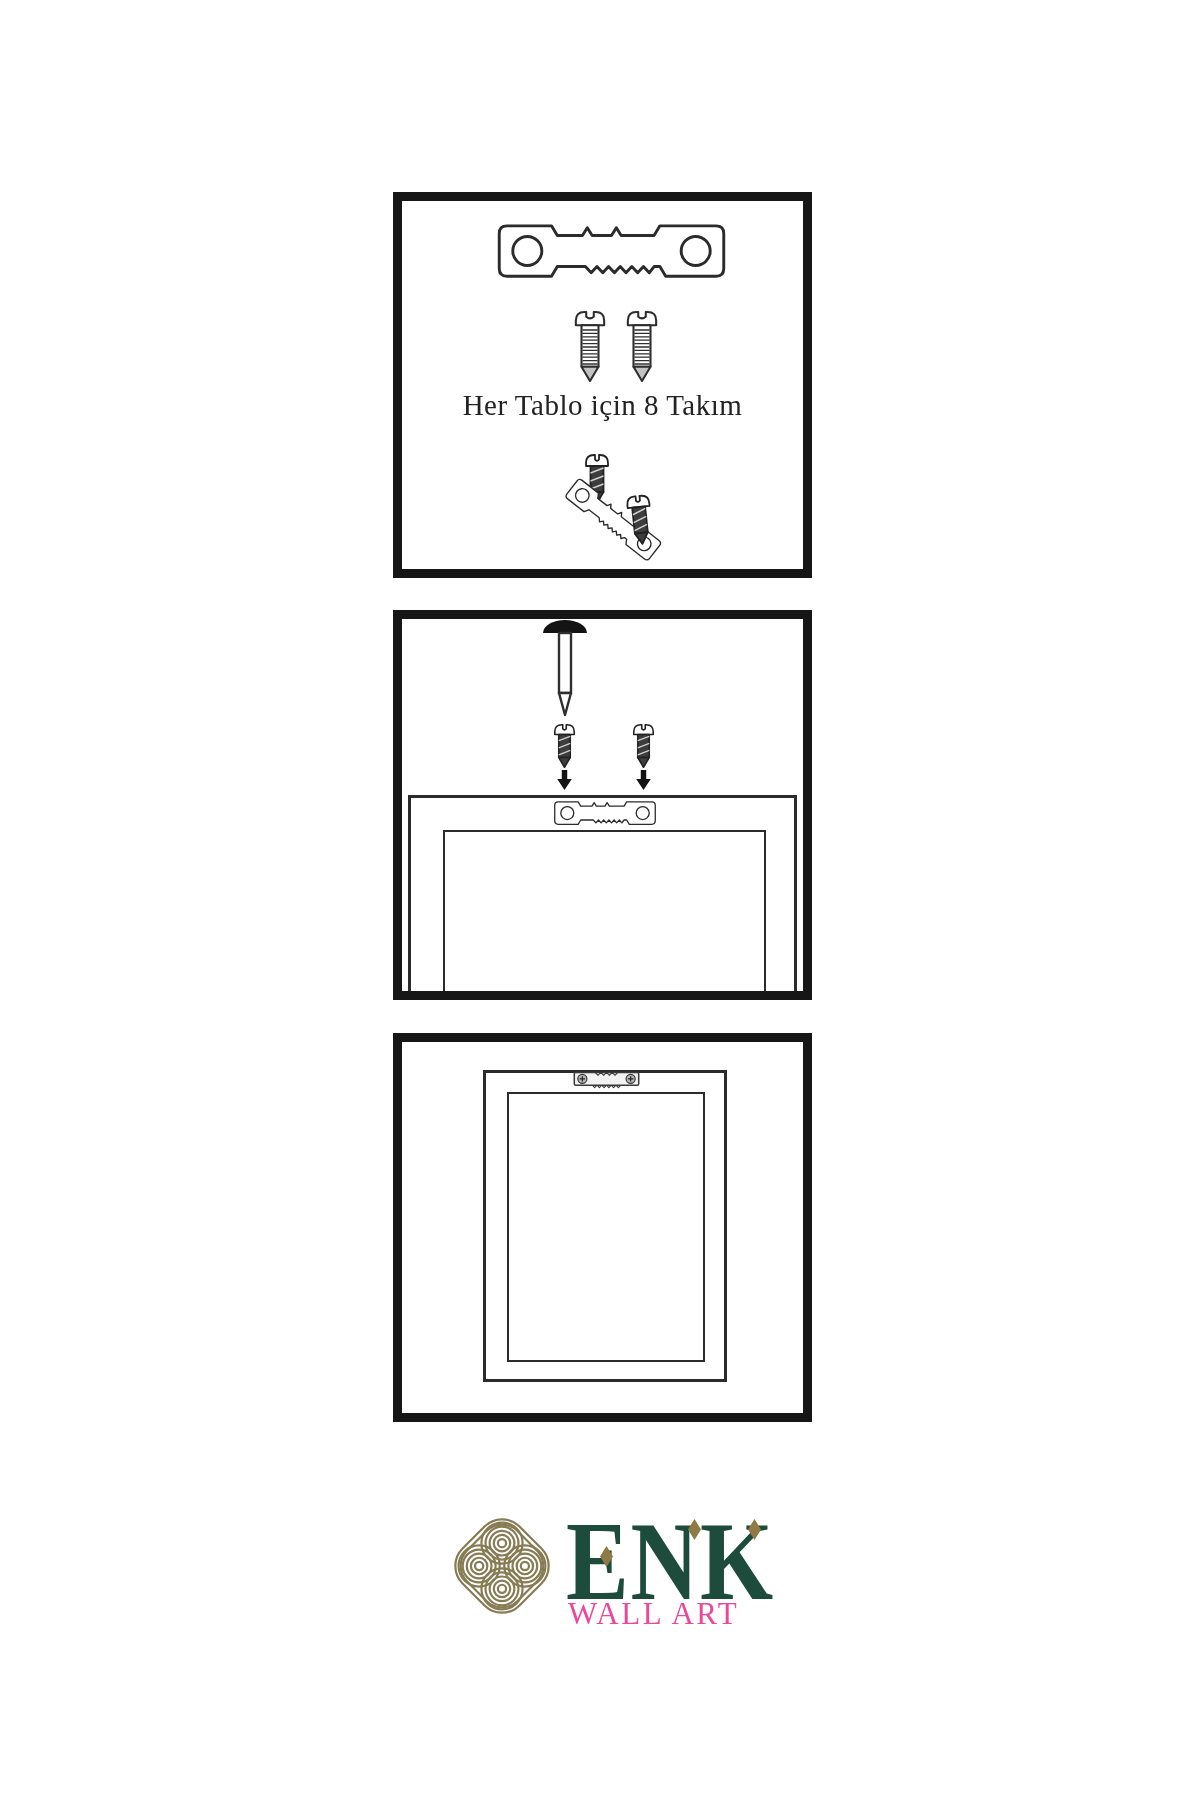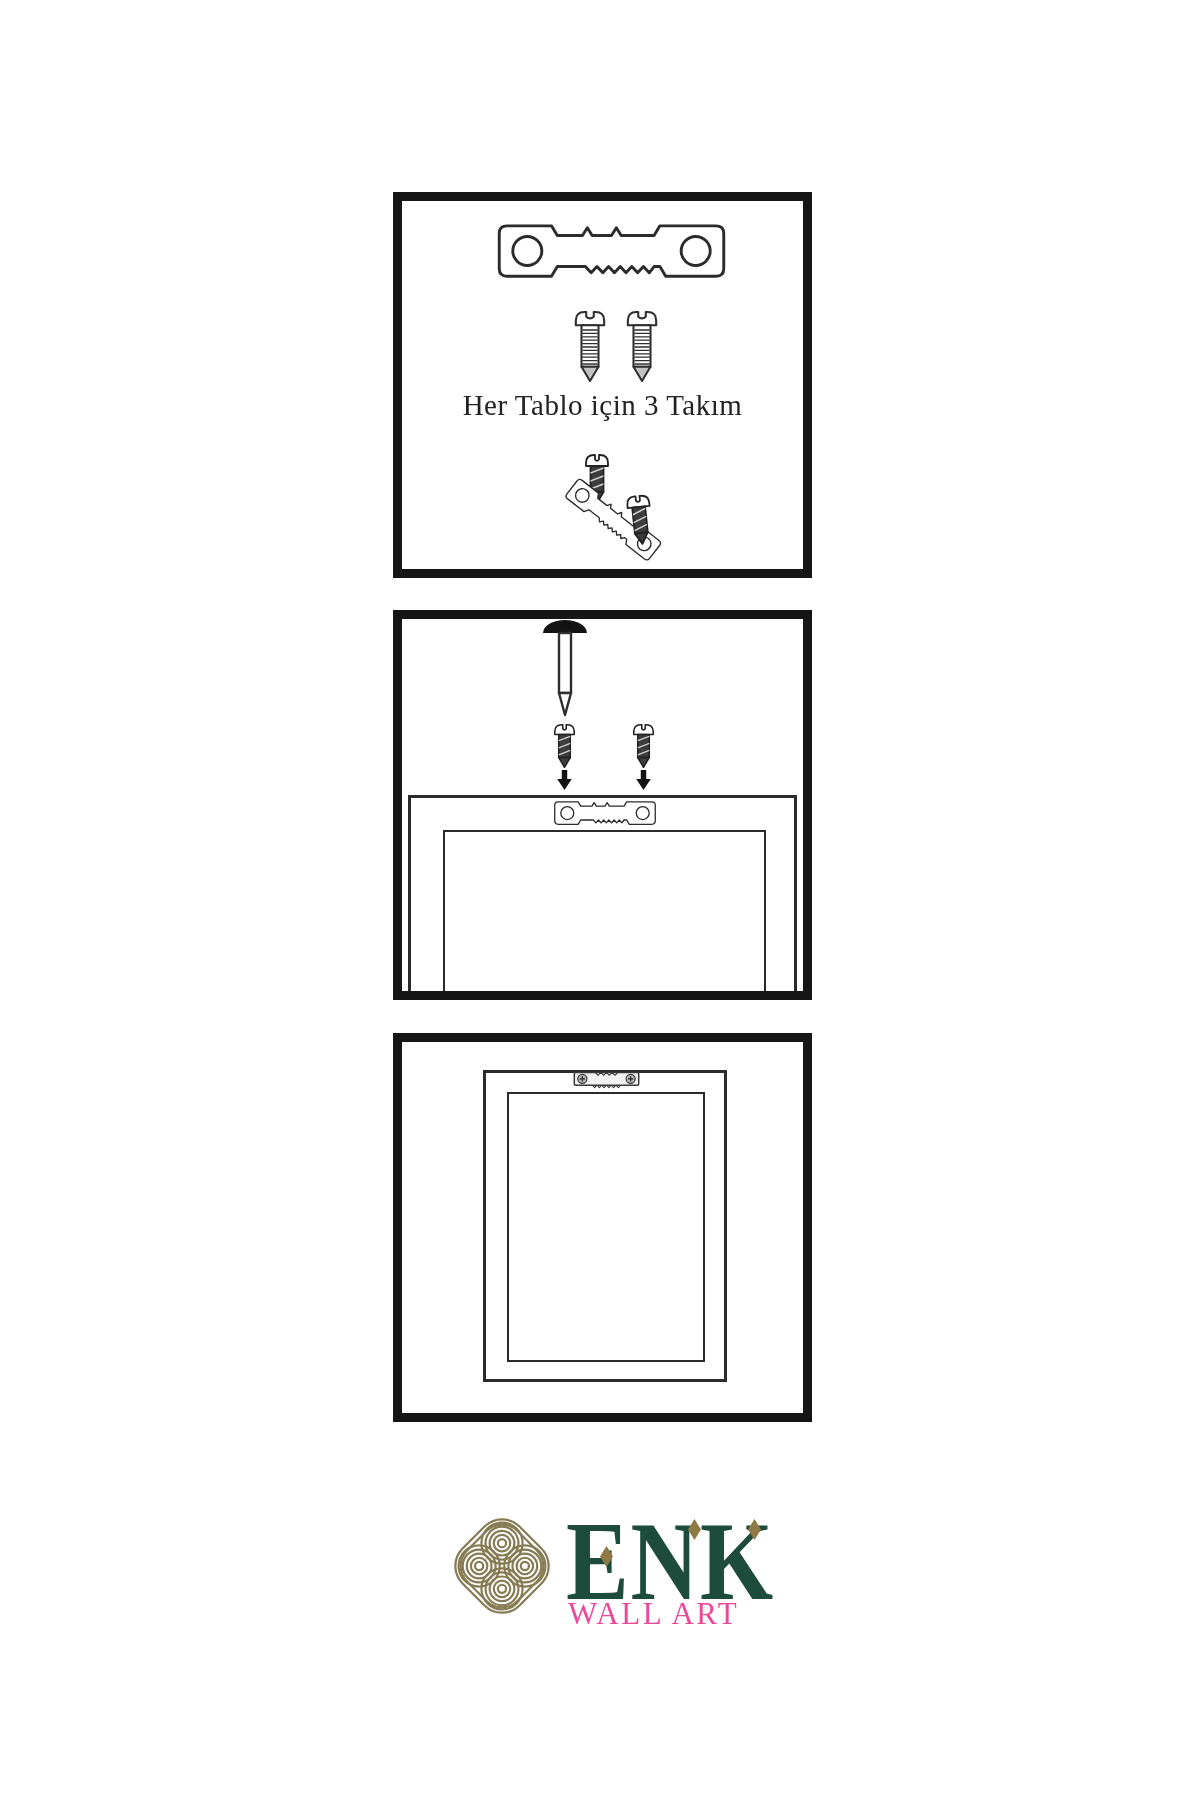--- a/index.html
+++ b/index.html
@@ -141,21 +141,21 @@
         <use href="#hanger"></use>
       </svg>
 
     <svg class="abs" style="left:171px; top:106px;" width="34" height="80" viewBox="0 0 36 80">
         <use href="#screw-light"></use>
       </svg>
     <svg class="abs" style="left:223px; top:106px;" width="34" height="80" viewBox="0 0 36 80">
         <use href="#screw-light"></use>
       </svg>
 
-    <div class="caption">Her Tablo için 3 Takım</div>
+    <div class="caption">Her Tablo için 8 Takım</div>
 
     <svg class="abs" style="left:182px; top:252px;" width="26" height="52" viewBox="0 0 26 52">
         <use href="#screw-dark"></use>
       </svg>
     <svg class="abs" style="left:156px; top:305px; transform:rotate(38deg);" width="110" height="28" viewBox="0 0 240 62">
         <use href="#hanger"></use>
       </svg>
     <svg class="abs" style="left:225px; top:293px; transform:rotate(-6deg);" width="26" height="52" viewBox="0 0 26 52">
         <use href="#screw-dark"></use>
       </svg>

